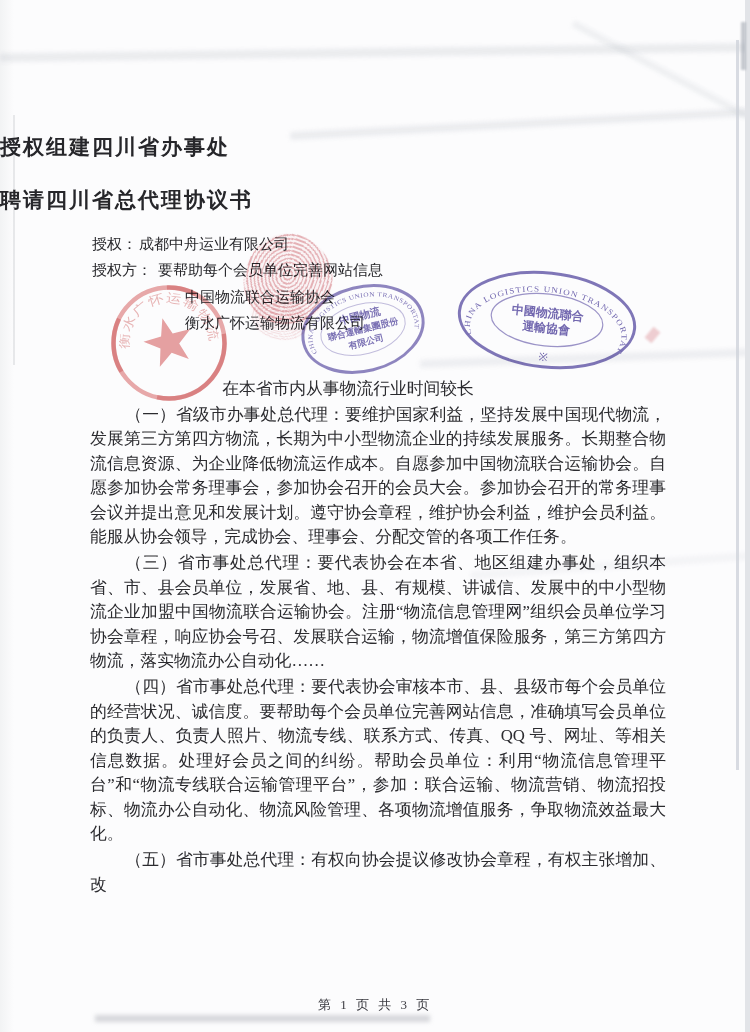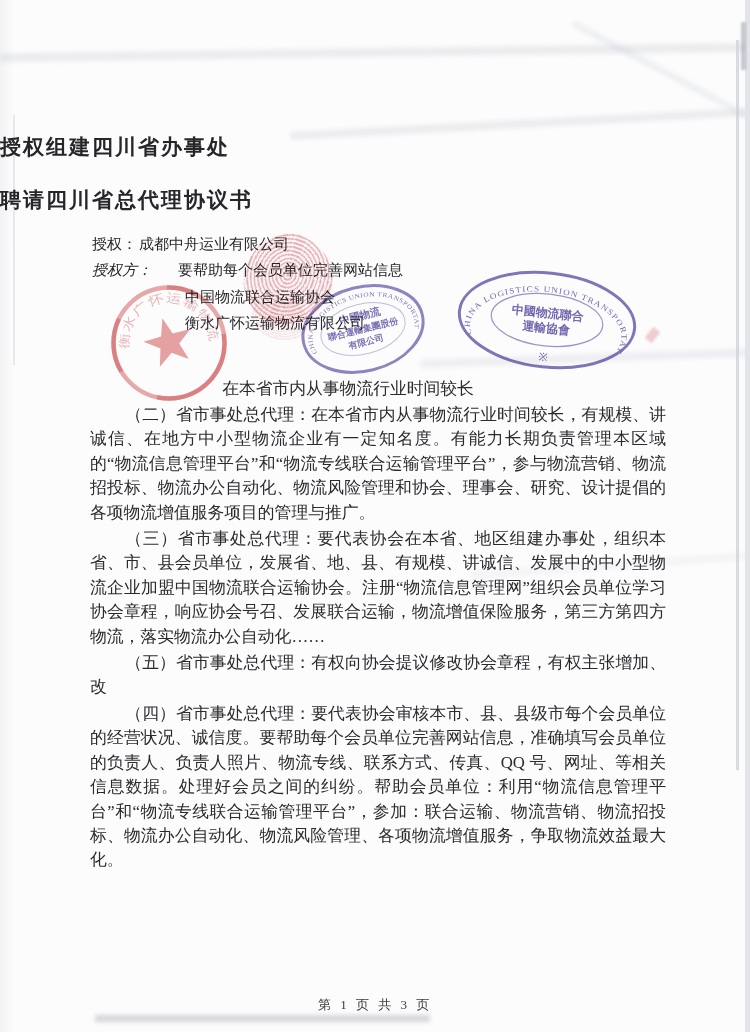--- a/index.html
+++ b/index.html
@@ -13,21 +13,21 @@
   }
   .txt{position:absolute;}
   
   .title{left:0;width:100%;text-align:left;font-size:21px;font-weight:700;
          letter-spacing:2px;color:#26262a;}
   #title1{top:133px;} #title2{top:186px;}
   
   #fields{left:92px;top:231px;font-size:15px;line-height:26.4px;color:#28282c;}
   .frow{white-space:nowrap;}
   .frow .flabel{margin-right:2px;}
-  .frow .flabel.gap{margin-right:26px;font-style:italic;}
+  .frow .flabel.gap{margin-right:6px;}
   .frow.indent{padding-left:93px;}
   
   #bodytext{left:90px;top:376px;width:576px;font-size:16.8px;line-height:24.4px;
             text-align:justify;color:#2b2b2f;}
   #section-heading{text-align:center;position:relative;left:-30px;line-height:25px;}
   #bodytext p{margin:2px 0 2px 0;text-indent:2.1em;}
   #footer{top:996px;left:0;width:100%;text-align:center;font-size:13px;
           letter-spacing:3px;color:#3a3a40;}
   
   .stamp{position:absolute;mix-blend-mode:multiply;}
@@ -110,24 +110,24 @@
     <div class="frow indent">
       <span>中国物流联合运输协会</span>
     </div>
     <div class="frow indent">
       <span>衡水广怀运输物流有限公司</span>
     </div>
   </div>
 
   <div class="txt" id="bodytext">
     <div id="section-heading">在本省市内从事物流行业时间较长</div>
-    <p>（二）省市事处总代理：在本省市内从事物流行业时间较长，有规模、讲诚信、在地方中小型物流企业有一定知名度。有能力长期负责管理本区域的“物流信息管理平台”和“物流专线联合运输管理平台”，参与物流营销、物流招投标、物流办公自动化、物流风险管理和协会、理事会、研究、设计提倡的各项物流增值服务项目的管理与推广。</p>
+    <p>（一）省级市办事处总代理：要维护国家利益，坚持发展中国现代物流，发展第三方第四方物流，长期为中小型物流企业的持续发展服务。长期整合物流信息资源、为企业降低物流运作成本。自愿参加中国物流联合运输协会。自愿参加协会常务理事会，参加协会召开的会员大会。参加协会召开的常务理事会议并提出意见和发展计划。遵守协会章程，维护协会利益，维护会员利益。能服从协会领导，完成协会、理事会、分配交管的各项工作任务。</p>
     <p>（三）省市事处总代理：要代表协会在本省、地区组建办事处，组织本省、市、县会员单位，发展省、地、县、有规模、讲诚信、发展中的中小型物流企业加盟中国物流联合运输协会。注册“物流信息管理网”组织会员单位学习协会章程，响应协会号召、发展联合运输，物流增值保险服务，第三方第四方物流，落实物流办公自动化……</p>
+    <p>（四）省市事处总代理：要代表协会审核本市、县、县级市每个会员单位的经营状况、诚信度。要帮助每个会员单位完善网站信息，准确填写会员单位的负责人、负责人照片、物流专线、联系方式、传真、QQ 号、网址、等相关信息数据。处理好会员之间的纠纷。帮助会员单位：利用“物流信息管理平台”和“物流专线联合运输管理平台”，参加：联合运输、物流营销、物流招投标、物流办公自动化、物流风险管理、各项物流增值服务，争取物流效益最大化。</p>
     <p>（五）省市事处总代理：有权向协会提议修改协会章程，有权主张增加、改</p>
-    <p>（四）省市事处总代理：要代表协会审核本市、县、县级市每个会员单位的经营状况、诚信度。要帮助每个会员单位完善网站信息，准确填写会员单位的负责人、负责人照片、物流专线、联系方式、传真、QQ 号、网址、等相关信息数据。处理好会员之间的纠纷。帮助会员单位：利用“物流信息管理平台”和“物流专线联合运输管理平台”，参加：联合运输、物流营销、物流招投标、物流办公自动化、物流风险管理、各项物流增值服务，争取物流效益最大化。</p>
   </div>
 
   <div class="txt" id="footer">第 1 页 共 3 页</div>
 
   <div class="stamp" id="fingerprint"></div>
   <div class="stamp" id="fingerprint-tail"></div>
 
   <svg class="stamp" style="left:104px;top:278px;opacity:.9" width="130" height="130" viewBox="-65 -65 130 130">
     <circle r="55.5" fill="none" stroke="#cf4242" stroke-width="4.5" opacity=".5"></circle>
     <circle r="55.5" fill="none" stroke="#c23636" stroke-width="4.5" opacity=".4" stroke-dasharray="70 45 55 60 30 50" transform="rotate(30)"></circle>

